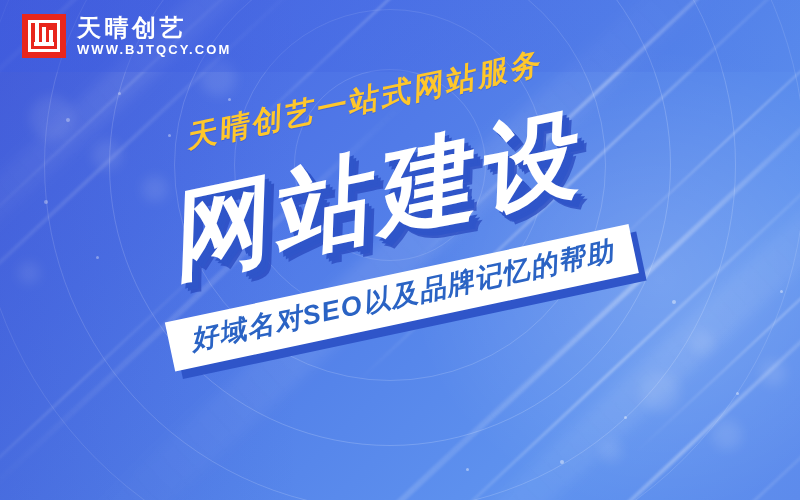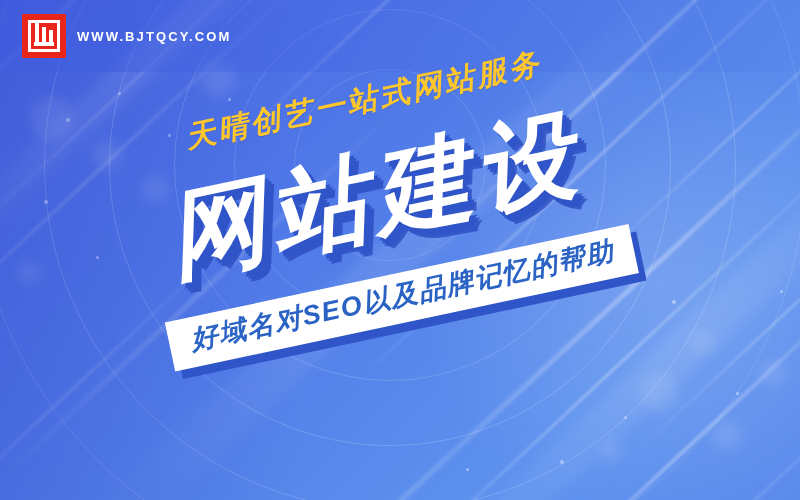--- a/index.html
+++ b/index.html
@@ -233,20 +233,21 @@
 
   <div class="logo">
     <div class="logo-mark">
       <div class="m-in"></div>
       <div class="m-bar b1"></div>
       <div class="m-bar b2"></div>
       <div class="m-bar b3"></div>
       <div class="m-bar b4"></div>
     </div>
     <div class="logo-text">
+      <div class="logo-cn">天晴创艺</div>
       <div class="logo-url">WWW.BJTQCY.COM</div>
     </div>
   </div>
 
   <div class="hero">
 
     <div class="kicker">天晴创艺一站式网站服务</div>
 
     <div class="headline-wrap">
       <div class="headline">网站建设</div>

